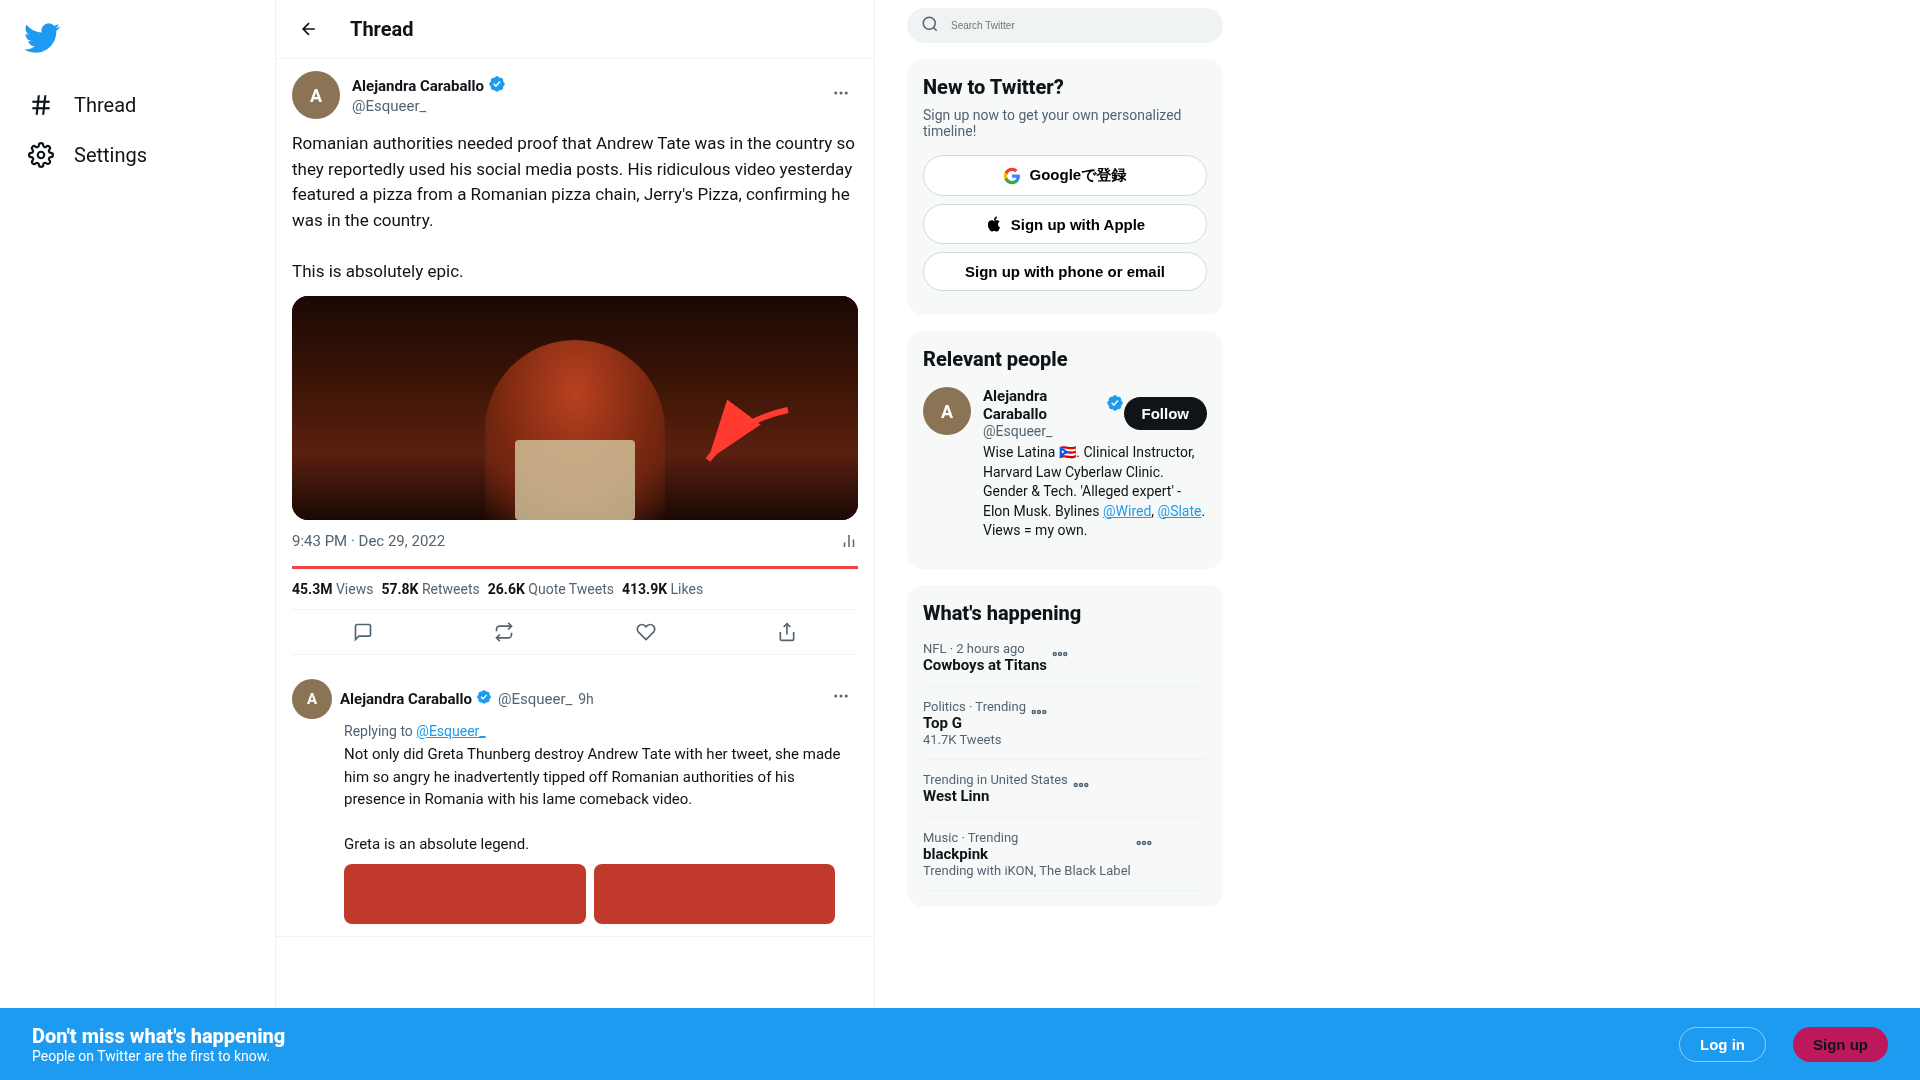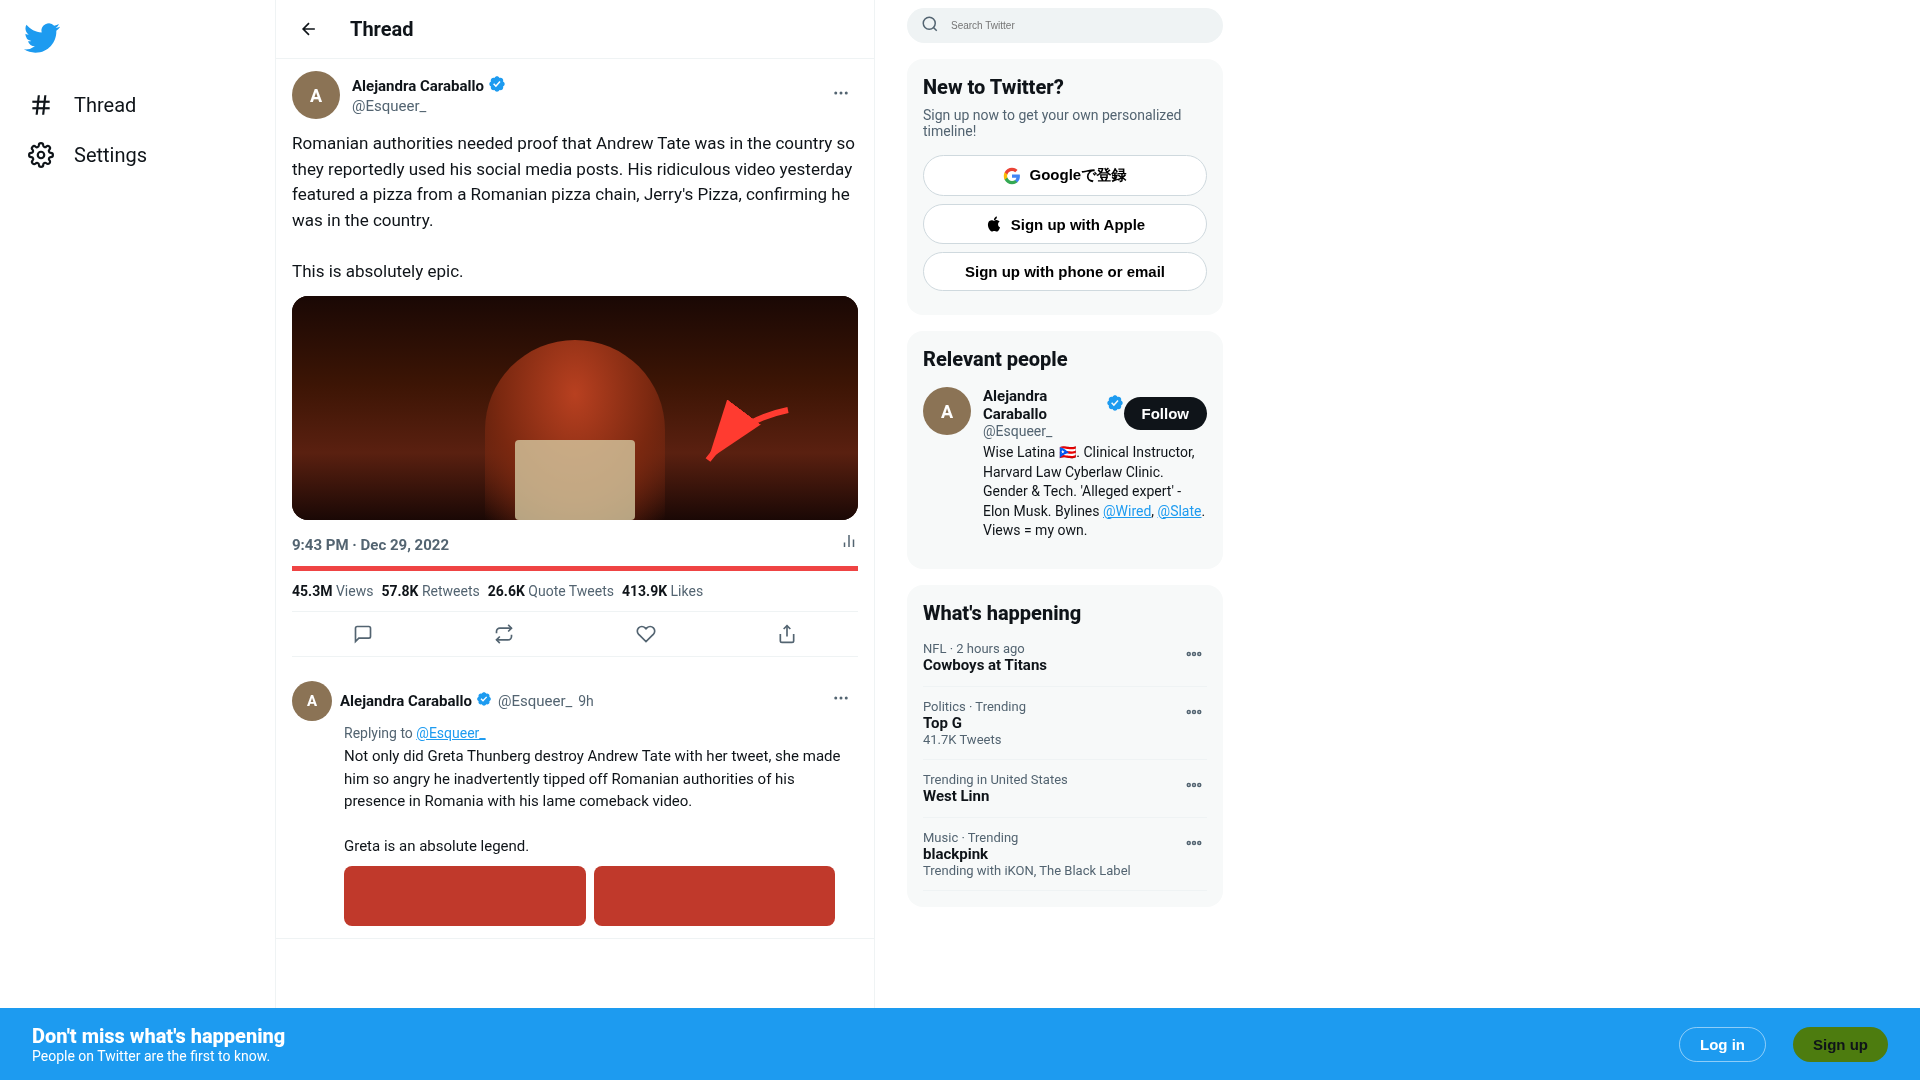--- a/index.html
+++ b/index.html
@@ -26,21 +26,21 @@
     .tweet-container { padding: 12px 16px; }
     .tweet-author-row { display: flex; align-items: center; justify-content: space-between; margin-bottom: 12px; }
     .tweet-author-info { display: flex; align-items: center; gap: 12px; }
     .author-name { font-weight: 700; font-size: 15px; display: flex; align-items: center; gap: 4px; }
     .verified-badge { color: #1d9bf0; }
     .author-handle { color: #536471; font-size: 15px; }
     .more-btn { color: #536471; cursor: pointer; padding: 8px; border-radius: 50%; }
     
     .tweet-text { font-size: 17px; line-height: 1.5; margin-bottom: 12px; color: #0f1419; }
     
-    .tweet-meta { color: #536471; font-size: 15px; padding: 12px 0; border-bottom: 5px solid #ef4444; display: flex; align-items: flex-end; justify-content: space-between; font-weight: bold; }
+    .tweet-meta { color: #536471; font-size: 15px; padding: 12px 0; border-bottom: 3px solid #ef4444; display: flex; align-items: flex-start; justify-content: space-between; }
     
     .tweet-stats { display: flex; gap: 8px; padding: 12px 0; border-bottom: 1px solid #eff3f4; }
     .stat-item { font-size: 14px; cursor: pointer; }
     .stat-num { font-weight: 700; }
     .stat-label { color: #536471; }
     
     .tweet-actions { display: flex; justify-content: space-around; padding: 4px 0; border-bottom: 1px solid #eff3f4; }
     .action-btn { display: flex; align-items: center; gap: 8px; padding: 8px; border-radius: 9999px; cursor: pointer; color: #536471; font-size: 13px; }
     
     
@@ -80,33 +80,33 @@
     .person-name-row { display: flex; align-items: center; justify-content: space-between; }
     .person-name { font-weight: 700; font-size: 15px; display: flex; align-items: center; gap: 4px; }
     .person-handle { color: #536471; font-size: 14px; }
     .person-bio { font-size: 14px; color: #0f1419; line-height: 1.4; margin-top: 4px; }
     .person-bio a { color: #1d9bf0; }
     
     .follow-btn { background: #0f1419; color: #fff; border: none; padding: 8px 18px; border-radius: 9999px; font-weight: 700; font-size: 15px; cursor: pointer; white-space: nowrap; }
     
     .whats-happening-title { font-size: 20px; font-weight: 800; margin-bottom: 4px; }
     
-    .trending-item { padding: 12px 0; border-bottom: 1px solid #eff3f4; display: flex; align-items: flex-start; justify-content: space-between; cursor: pointer; }
+    .trending-item { padding: 12px 0; border-bottom: 1px solid #eff3f4; display: flex; align-items: flex-start; cursor: pointer; }
     .trending-category { font-size: 13px; color: #536471; }
     .trending-topic { font-weight: 700; font-size: 15px; }
     .trending-count { font-size: 13px; color: #536471; }
     .trending-more { color: #536471; cursor: pointer; padding: 4px; }
     
     
     .bottom-banner { position: fixed; bottom: 0; left: 0; right: 0; background: #1d9bf0; padding: 16px 32px; display: flex; align-items: center; justify-content: space-between; z-index: 100; }
     .banner-text-main { color: #fff; font-weight: 800; font-size: 20px; }
     .banner-text-sub { color: #fff; font-size: 14px; }
     .banner-actions { display: flex; gap: 27px; }
     .banner-login-btn { background: transparent; color: #fff; border: 1px solid rgba(255,255,255,0.5); padding: 8px 20px; border-radius: 9999px; font-weight: 700; font-size: 15px; cursor: pointer; }
-    .banner-signup-btn { background: #4d7c0f; color: #0f1419; border: none; padding: 8px 20px; border-radius: 9999px; font-weight: 700; font-size: 15px; cursor: pointer; }
+    .banner-signup-btn { background: #be185d; color: #0f1419; border: none; padding: 8px 20px; border-radius: 9999px; font-weight: 700; font-size: 15px; cursor: pointer; }
 
     
     .avatar-circle { width: 48px; height: 48px; border-radius: 50%; background: #8B7355; display: flex; align-items: center; justify-content: center; color: #fff; font-weight: 700; font-size: 18px; flex-shrink: 0; }
     .avatar-circle-sm { width: 40px; height: 40px; border-radius: 50%; background: #8B7355; display: flex; align-items: center; justify-content: center; color: #fff; font-weight: 700; font-size: 15px; flex-shrink: 0; }
 
     
     .tweet-photo { width: 100%; height: 224px; background: linear-gradient(180deg, #1a0a05 0%, #3d1a0a 30%, #5c2510 60%, #2c1008 100%); border-radius: 16px; overflow: hidden; position: relative; display: flex; align-items: center; justify-content: center; }
     
     .red-arrow { position: absolute; bottom: 40px; right: 60px; width: 120px; height: 80px; }
 

